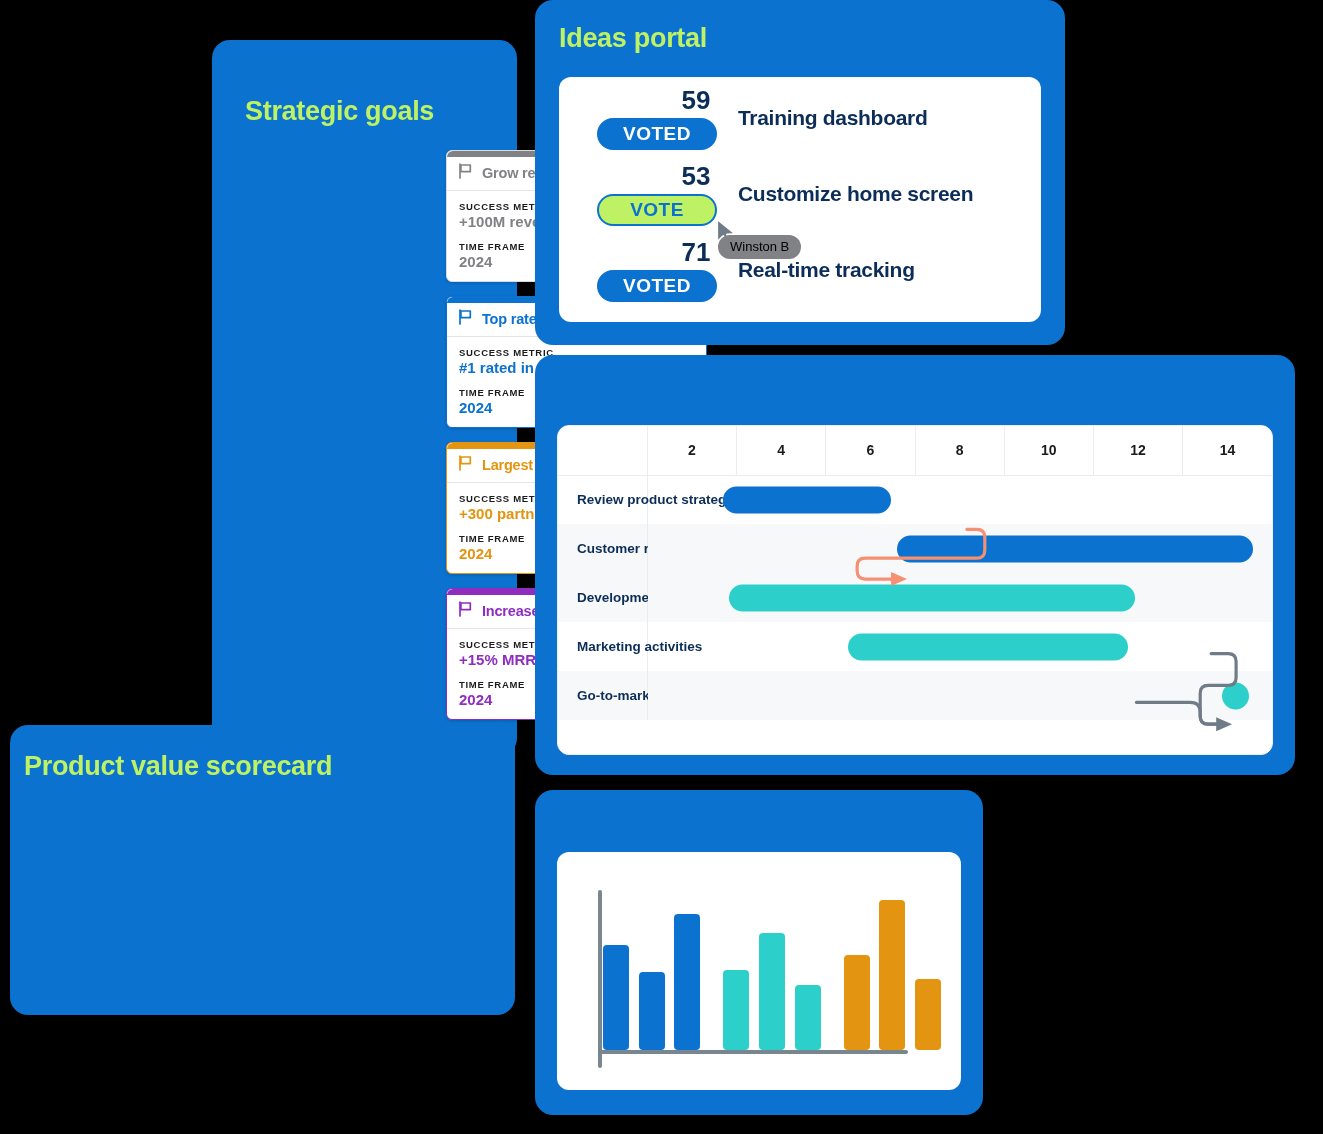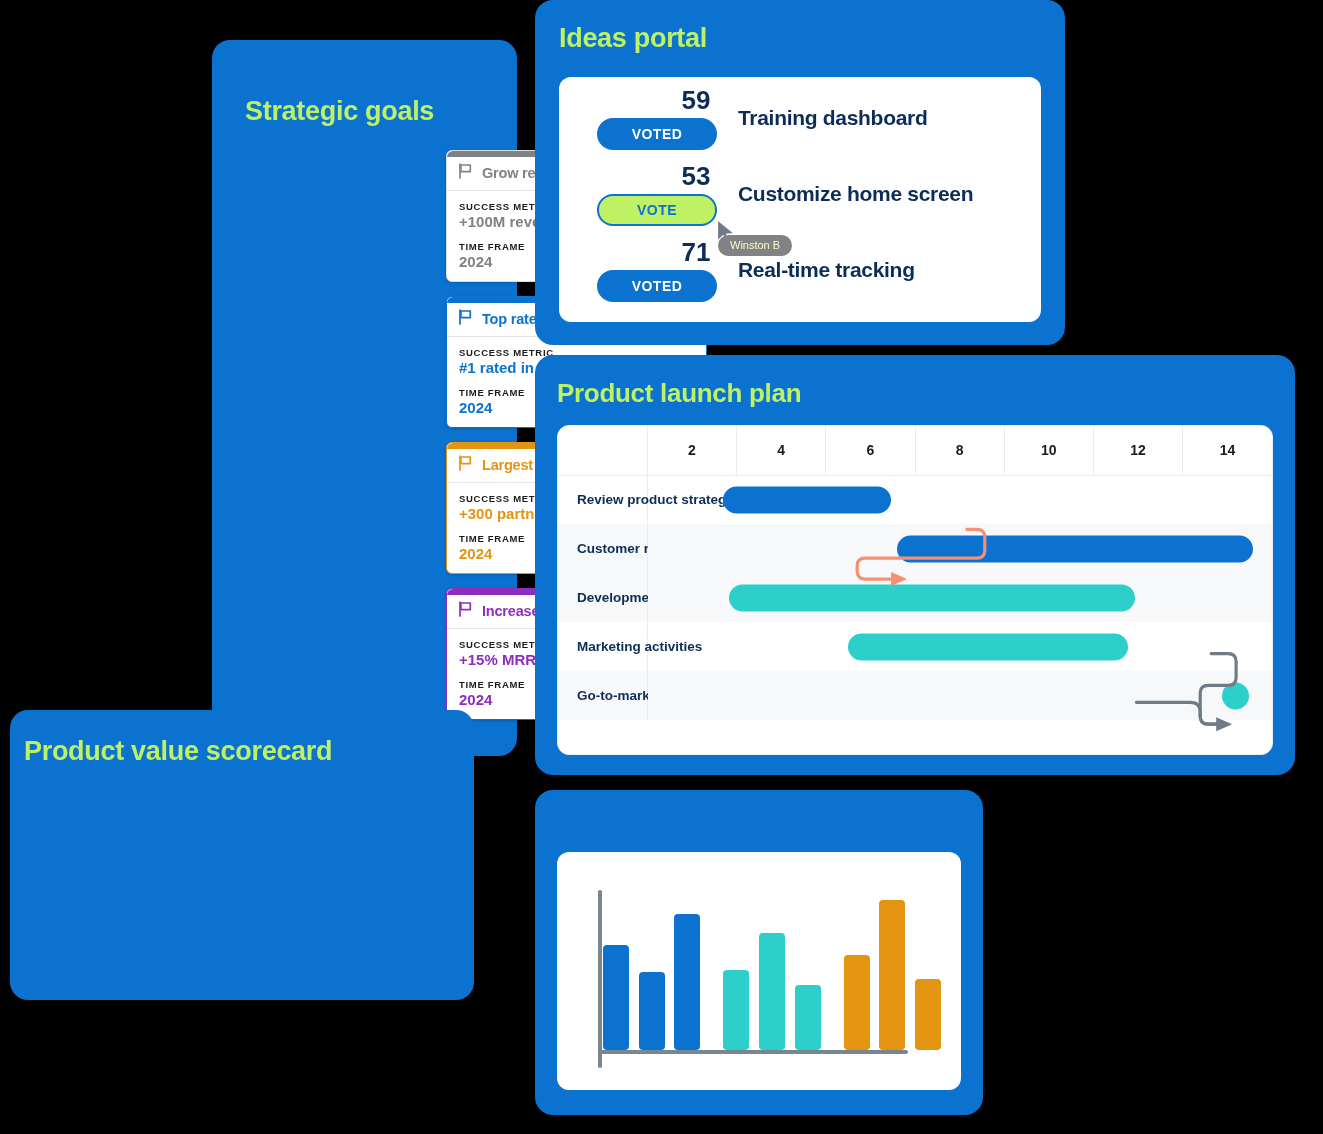--- a/index.html
+++ b/index.html
@@ -30,28 +30,28 @@
 
   
   #ideas-portal{left:535px;top:0px;width:530px;height:345px;}
   #ideas-portal .card-title{position:absolute;left:24px;top:23px;font-size:27px;}
   #ideas-portal .inner{position:absolute;left:24px;top:77px;width:482px;height:245px;}
   .idea-row{position:absolute;left:0;width:100%;height:74px;}
   .idea-count{position:absolute;left:101px;width:72px;text-align:center;
               font-size:26px;font-weight:bold;color:#0c2d57;}
   .vote-btn{position:absolute;left:38px;width:120px;height:32px;border-radius:16px;
             display:flex;align-items:center;justify-content:center;
-            font-size:14px;font-weight:bold;letter-spacing:.5px;box-sizing:border-box;}
+            font-size:19px;font-weight:bold;letter-spacing:.5px;box-sizing:border-box;}
   .vote-filled{background:#0b72cf;color:#fff;}
   .vote-outline{background:#bef264;color:#0b72cf;border:2.5px solid #0b72cf;}
   .idea-title{position:absolute;left:179px;font-size:21px;font-weight:bold;color:#0c2d57;
               letter-spacing:-0.3px;white-space:nowrap;}
   #cursor-pointer{position:absolute;left:155px;top:57px;}
-  #winston-badge{position:absolute;left:159px;top:74px;background:#808285;color:#fef9c3;
-                 font-size:11px;border-radius:12px;padding:4px 12px 5px;white-space:nowrap;}
+  #winston-badge{position:absolute;left:159px;top:74px;background:#808285;color:#000000;
+                 font-size:13px;border-radius:12px;padding:4px 12px 5px;white-space:nowrap;}
 
   
   #launch-plan{left:535px;top:355px;width:760px;height:420px;}
   #launch-plan .card-title{position:absolute;left:22px;top:23px;font-size:26px;}
   #launch-plan .inner{position:absolute;left:22px;top:70px;width:716px;height:330px;
         overflow:hidden;border:1px solid #eceff1;}
   .gantt-table{width:100%;border-collapse:collapse;table-layout:fixed;}
   .gantt-table th{height:42px;font-size:14px;font-weight:bold;color:#1b1b1b;
         border-right:1px solid #e9edf0;border-bottom:1px solid #e9edf0;background:#fff;}
   .gantt-table th:last-child{border-right:none;}
@@ -61,21 +61,21 @@
   .gantt-table tr.alt td{background:#f7f8f9;}
   .gantt-lane{position:relative;padding:0;}
   .gbar{position:absolute;height:27px;border-radius:14px;top:50%;transform:translateY(-50%);}
   .gbar.blue{background:#0b72cf;}
   .gbar.teal{background:#2dcfcb;}
   .gdot{position:absolute;width:27px;height:27px;border-radius:50%;background:#2dcfcb;
         top:50%;transform:translateY(-50%);}
   #gantt-overlay{position:absolute;left:0;top:0;width:100%;height:100%;pointer-events:none;}
 
   
-  #value-scorecard{left:10px;top:710px;width:464px;height:290px;padding-left:15px;}
+  #value-scorecard{left:10px;top:725px;width:505px;height:290px;padding-left:15px;}
   #value-scorecard .card-title{position:absolute;left:14px;top:26px;font-size:27px;}
 
   
   #features-shipped{left:535px;top:790px;width:448px;height:325px;}
   #features-shipped .card-title{position:absolute;left:22px;top:24px;font-size:26px;}
   #features-shipped .inner{position:absolute;left:22px;top:62px;width:404px;height:238px;}
   #bars-plot{position:absolute;left:46px;bottom:40px;width:338px;height:170px;
              display:flex;align-items:flex-end;}
   .bar{width:27px;border-radius:4px;}
   .bar-gap{width:10px;}
@@ -197,21 +197,20 @@
     </div>
     <div class="idea-row" style="top:160px;">
       <div class="idea-count" style="top:0px;">71</div>
       <div class="vote-btn vote-filled" style="top:33px;">VOTED</div>
       <div class="idea-title" style="top:21px;">Real-time tracking</div>
     </div>
   </div>
 </div>
 
 <div class="card" id="launch-plan">
-  <div class="card-title">Product launch plan</div>
   <div class="inner">
     <table class="gantt-table">
       <thead>
         <tr>
           <th class="rowlabel" style="background:#fff;"></th>
           <th>2</th>
           <th>4</th>
           <th>6</th>
           <th>8</th>
           <th>10</th>

